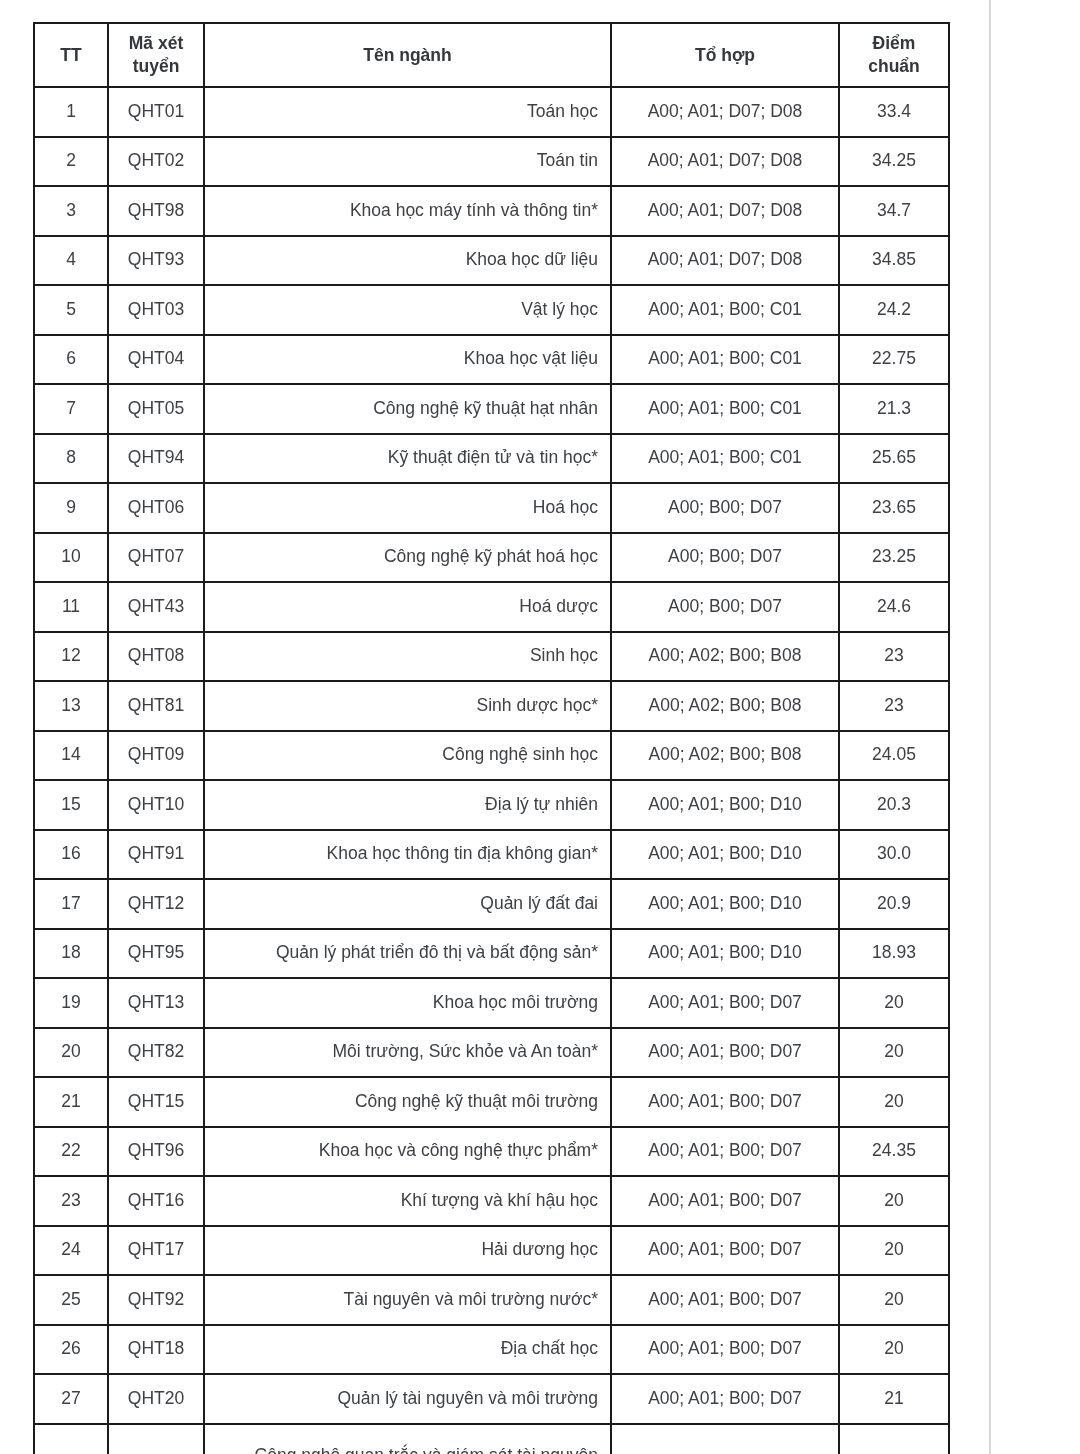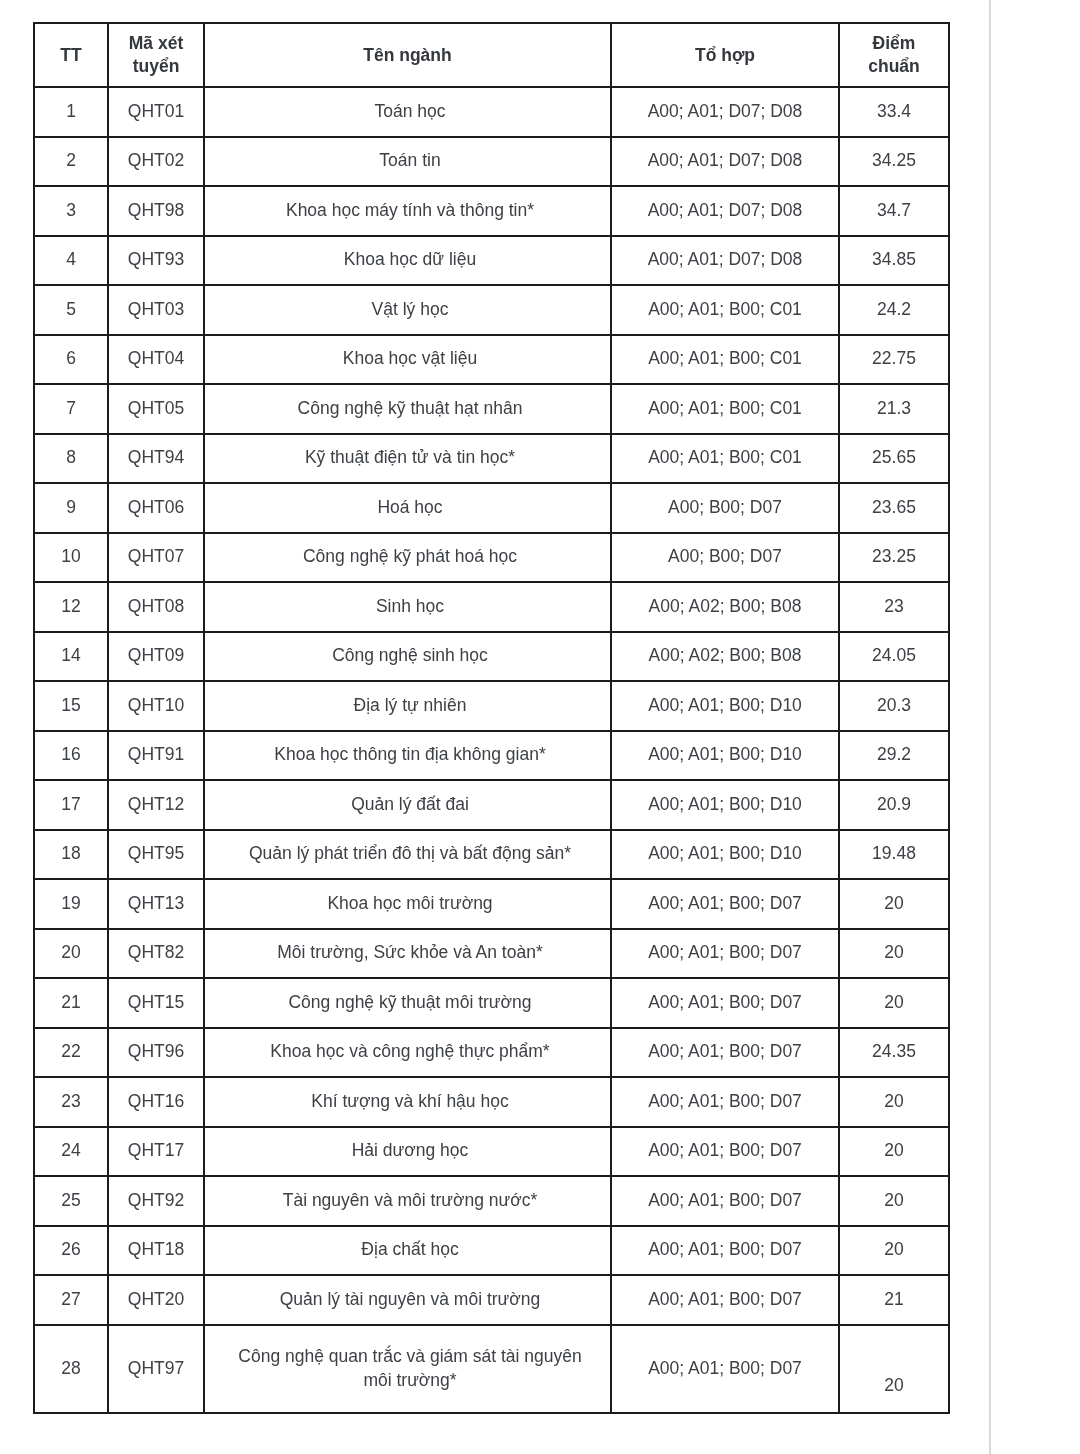--- a/index.html
+++ b/index.html
@@ -44,21 +44,21 @@
     line-height: 1.3;
     padding: 0 6px;
   }
   table.admission td {
     height: 45.5px;
     vertical-align: middle;
     line-height: 1.35;
   }
   .col-tt    { width: 74px;  text-align: center; }
   .col-code  { width: 96px; text-align: center; }
-  .col-major { width: 407px; text-align: center; padding-left: 17px; padding-right: 12px; }
+  .col-major { width: 407px; text-align: right; padding-left: 17px; padding-right: 12px; }
   .col-combo { width: 228px; text-align: center; }
   .col-score { width: 110px; text-align: center; }
   th.col-score { padding: 0 2px; }
   tr.last-row td { height: 71px; }
   tr.last-row td.col-score {
     vertical-align: bottom;
     padding-bottom: 14px;
   }
 </style>
 </head>
@@ -146,60 +146,74 @@
         <td class="col-score">23.65</td>
       </tr>
       <tr>
         <td class="col-tt">10</td>
         <td class="col-code">QHT07</td>
         <td class="col-major">Công nghệ kỹ phát hoá học</td>
         <td class="col-combo">A00; B00; D07</td>
         <td class="col-score">23.25</td>
       </tr>
       <tr>
+        <td class="col-tt">11</td>
+        <td class="col-code">QHT43</td>
+        <td class="col-major">Hoá dược</td>
+        <td class="col-combo">A00; B00; D07</td>
+        <td class="col-score">24.6</td>
+      </tr>
+      <tr>
         <td class="col-tt">12</td>
         <td class="col-code">QHT08</td>
         <td class="col-major">Sinh học</td>
         <td class="col-combo">A00; A02; B00; B08</td>
         <td class="col-score">23</td>
       </tr>
       <tr>
+        <td class="col-tt">13</td>
+        <td class="col-code">QHT81</td>
+        <td class="col-major">Sinh dược học*</td>
+        <td class="col-combo">A00; A02; B00; B08</td>
+        <td class="col-score">23</td>
+      </tr>
+      <tr>
         <td class="col-tt">14</td>
         <td class="col-code">QHT09</td>
         <td class="col-major">Công nghệ sinh học</td>
         <td class="col-combo">A00; A02; B00; B08</td>
         <td class="col-score">24.05</td>
       </tr>
       <tr>
         <td class="col-tt">15</td>
         <td class="col-code">QHT10</td>
         <td class="col-major">Địa lý tự nhiên</td>
         <td class="col-combo">A00; A01; B00; D10</td>
         <td class="col-score">20.3</td>
       </tr>
       <tr>
         <td class="col-tt">16</td>
         <td class="col-code">QHT91</td>
         <td class="col-major">Khoa học thông tin địa không gian*</td>
         <td class="col-combo">A00; A01; B00; D10</td>
-        <td class="col-score">29.2</td>
+        <td class="col-score">30.0</td>
       </tr>
       <tr>
         <td class="col-tt">17</td>
         <td class="col-code">QHT12</td>
         <td class="col-major">Quản lý đất đai</td>
         <td class="col-combo">A00; A01; B00; D10</td>
         <td class="col-score">20.9</td>
       </tr>
       <tr>
         <td class="col-tt">18</td>
         <td class="col-code">QHT95</td>
         <td class="col-major">Quản lý phát triển đô thị và bất động sản*</td>
         <td class="col-combo">A00; A01; B00; D10</td>
-        <td class="col-score">19.48</td>
+        <td class="col-score">18.93</td>
       </tr>
       <tr>
         <td class="col-tt">19</td>
         <td class="col-code">QHT13</td>
         <td class="col-major">Khoa học môi trường</td>
         <td class="col-combo">A00; A01; B00; D07</td>
         <td class="col-score">20</td>
       </tr>
       <tr>
         <td class="col-tt">20</td>

